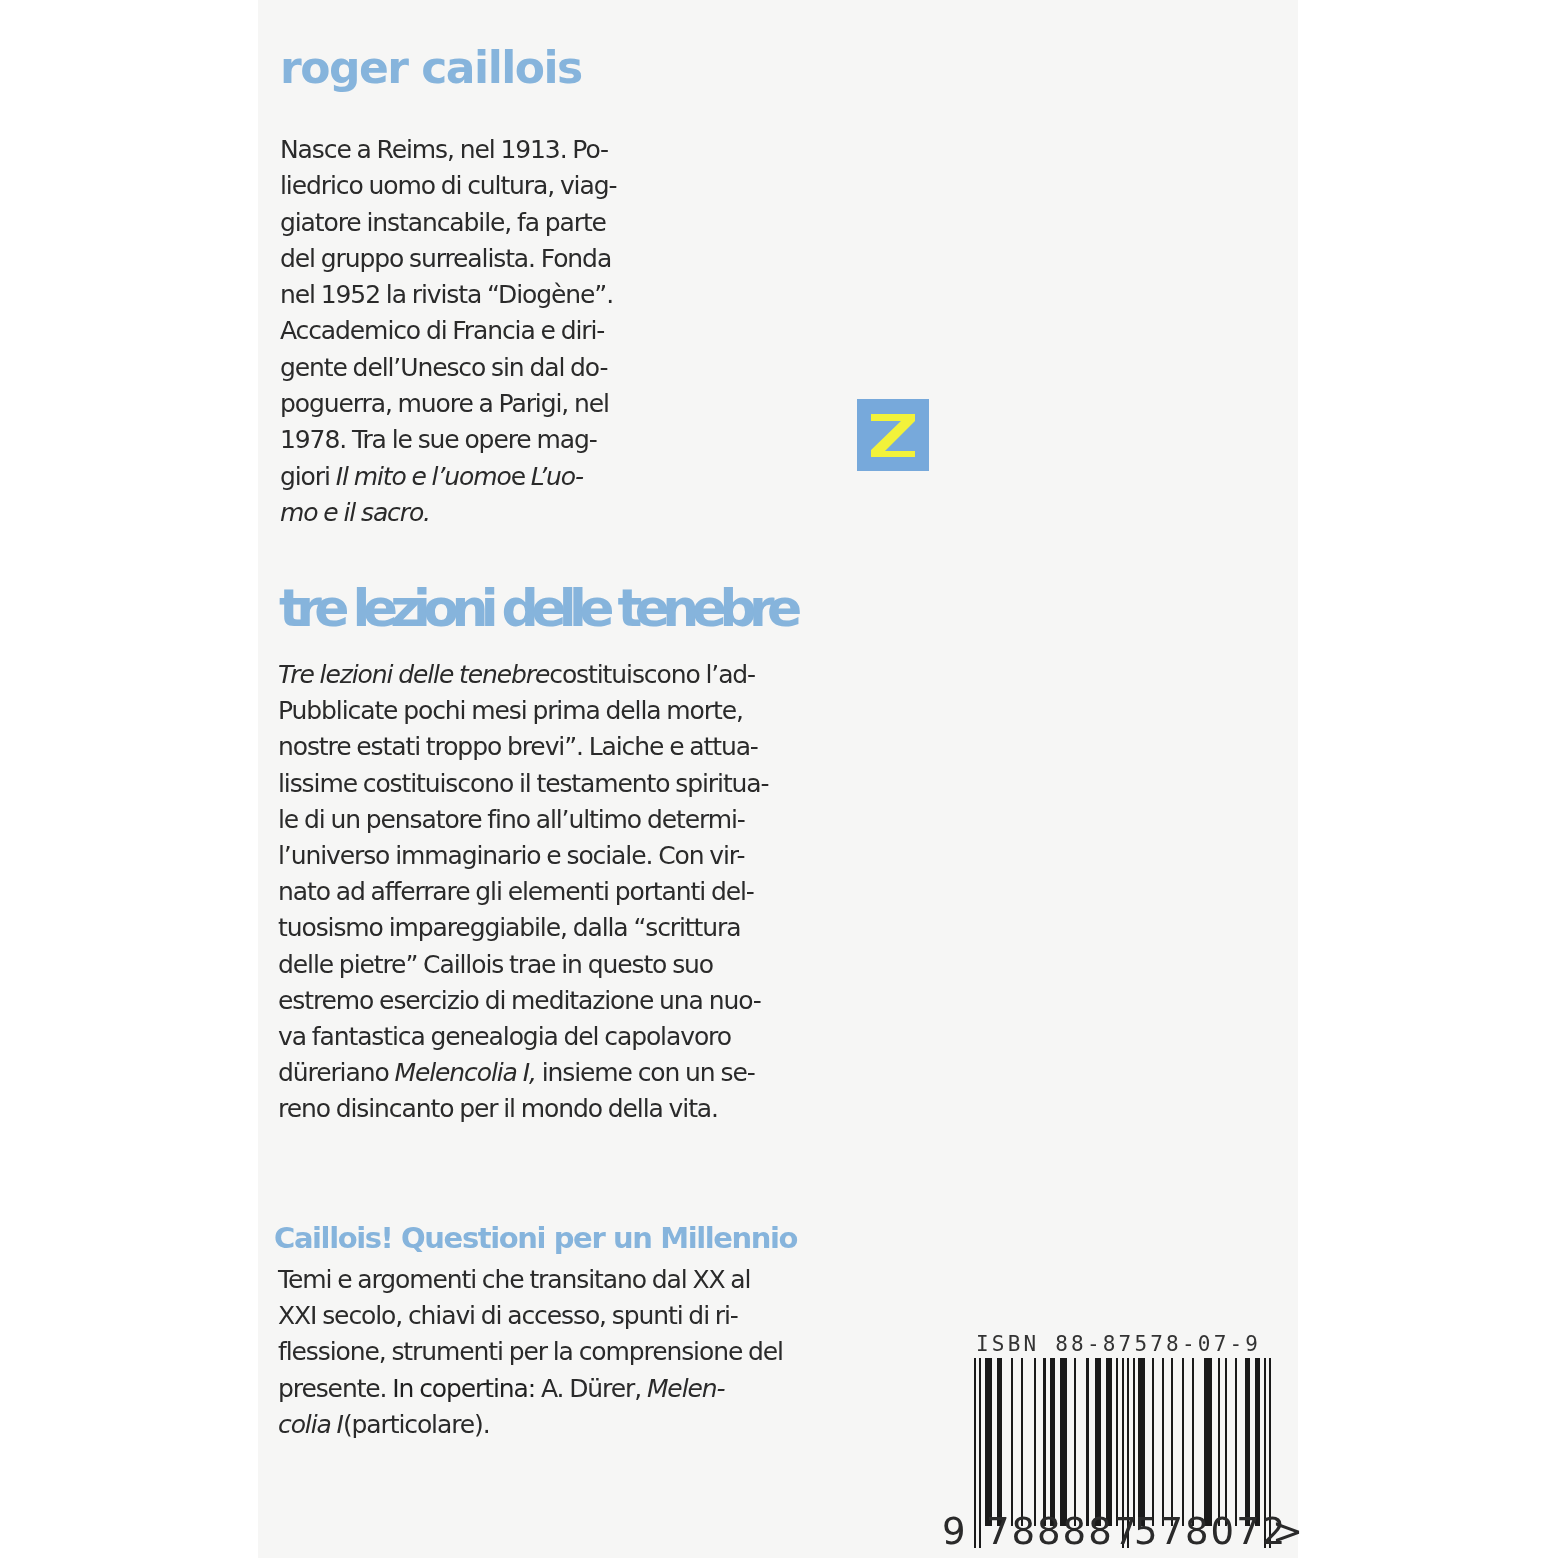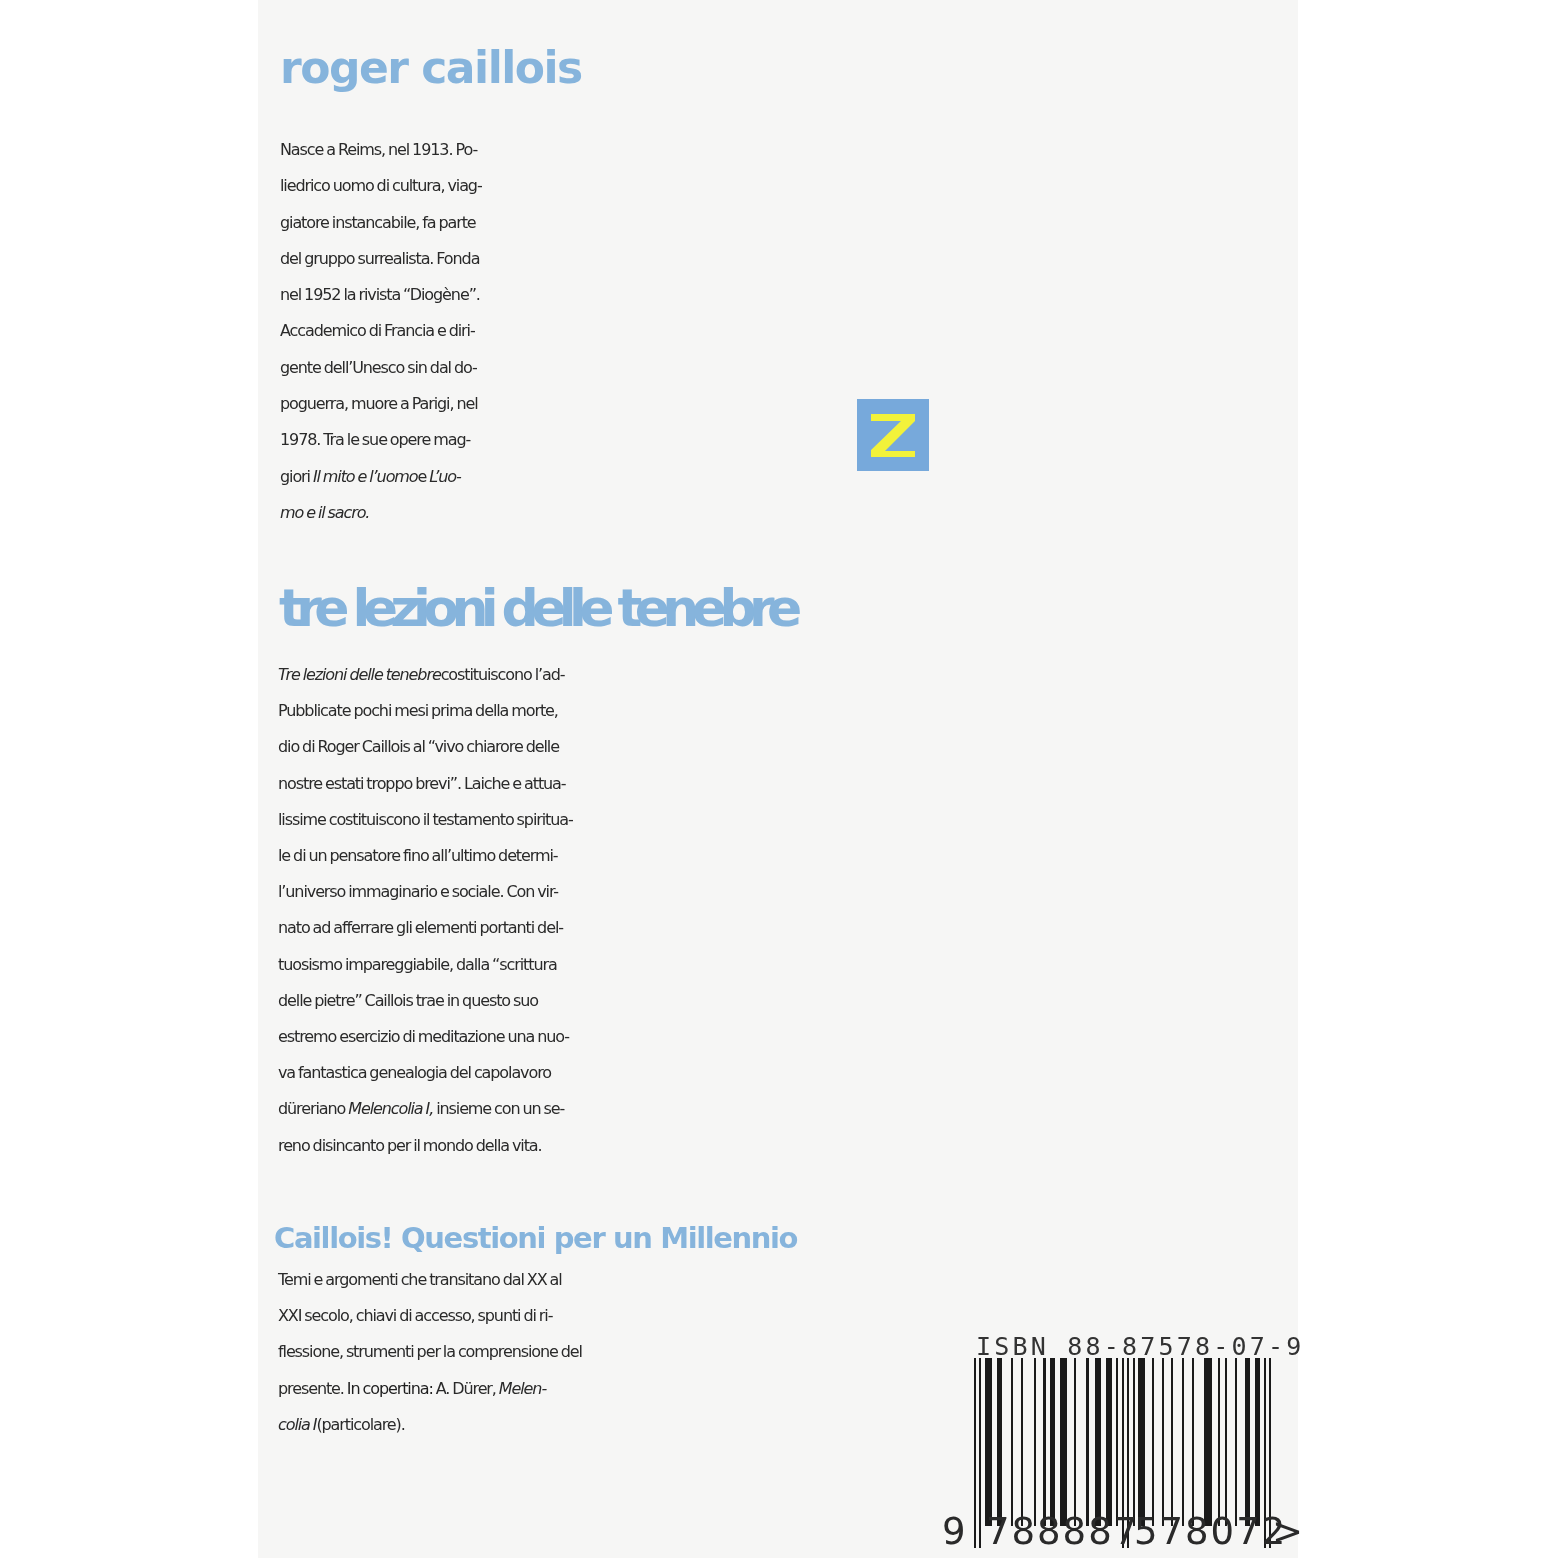--- a/index.html
+++ b/index.html
@@ -31,21 +31,21 @@
       font-size: 44px;
       letter-spacing: -1.5px;
       color: #86b4dc;
       line-height: 1;
       white-space: nowrap;
     }
     .para {
       position: absolute;
       font-family: "DejaVu Sans", sans-serif;
       color: #2a2a2a;
-      font-size: 16px;
+      font-size: 25px;
       line-height: 36.3px;
       letter-spacing: -1.1px;
       word-spacing: -1px;
     }
     .para .line {
       display: block;
       white-space: nowrap;
     }
     .bio {
       left: 280px;
@@ -106,21 +106,21 @@
       left: 960px;
       top: 1330px;
       width: 330px;
       height: 225px;
     }
     .isbn-label {
       position: absolute;
       left: 16px;
       top: 2px;
       font-family: "DejaVu Sans Mono", monospace;
-      font-size: 25px;
+      font-size: 21px;
       letter-spacing: 3.2px;
       color: #333;
       white-space: nowrap;
     }
     .bars {
       position: absolute;
       left: 0;
       top: 28px;
     }
     .ean-digits {
@@ -160,21 +160,20 @@
   <svg width="72" height="72" viewBox="0 0 72 72">
     <polygon points="14,15 58,15 58,22 28,52 58,52 58,58 14,58 14,51 44,22 14,22" fill="#f2f23a"></polygon>
   </svg>
 </div>
 
 <div class="book-title">tre lezioni delle tenebre</div>
 
 <div class="para desc">
   <span class="line"><em>Tre lezioni delle tenebre</em><span>costituiscono l’ad-</span></span>
   <span class="line">Pubblicate pochi mesi prima della morte,</span>
-  <span class="line">dio di Roger Caillois al “vivo chiarore delle</span>
   <span class="line">nostre estati troppo brevi”. Laiche e attua-</span>
   <span class="line">lissime costituiscono il testamento spiritua-</span>
   <span class="line">le di un pensatore fino all’ultimo determi-</span>
   <span class="line">l’universo immaginario e sociale. Con vir-</span>
   <span class="line">nato ad afferrare gli elementi portanti del-</span>
   <span class="line">tuosismo impareggiabile, dalla “scrittura</span>
   <span class="line">delle pietre” Caillois trae in questo suo</span>
   <span class="line">estremo esercizio di meditazione una nuo-</span>
   <span class="line">va fantastica genealogia del capolavoro</span>
   <span class="line"><span>düreriano </span><em>Melencolia I,</em><span> insieme con un se-</span></span>

